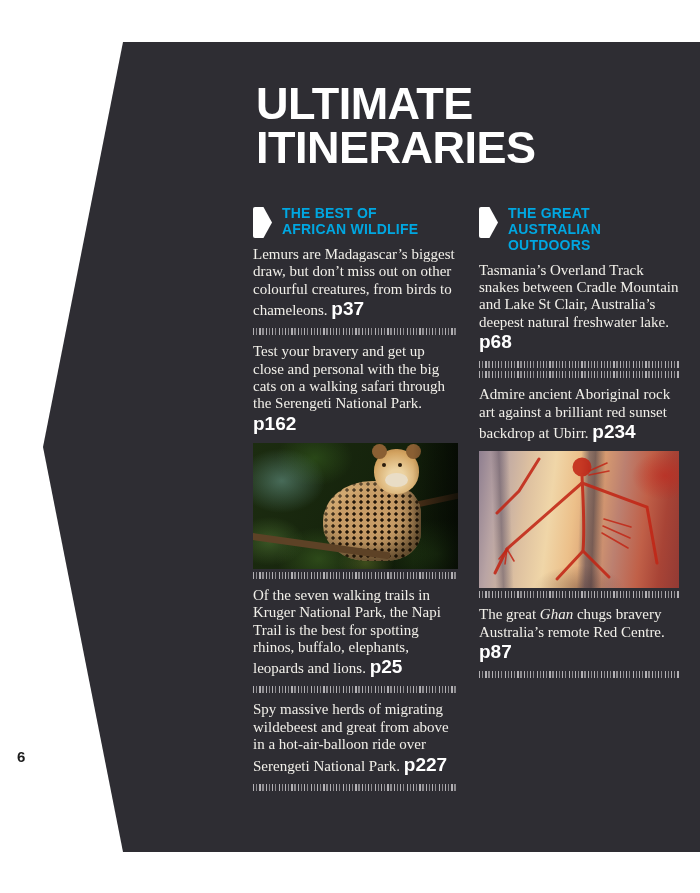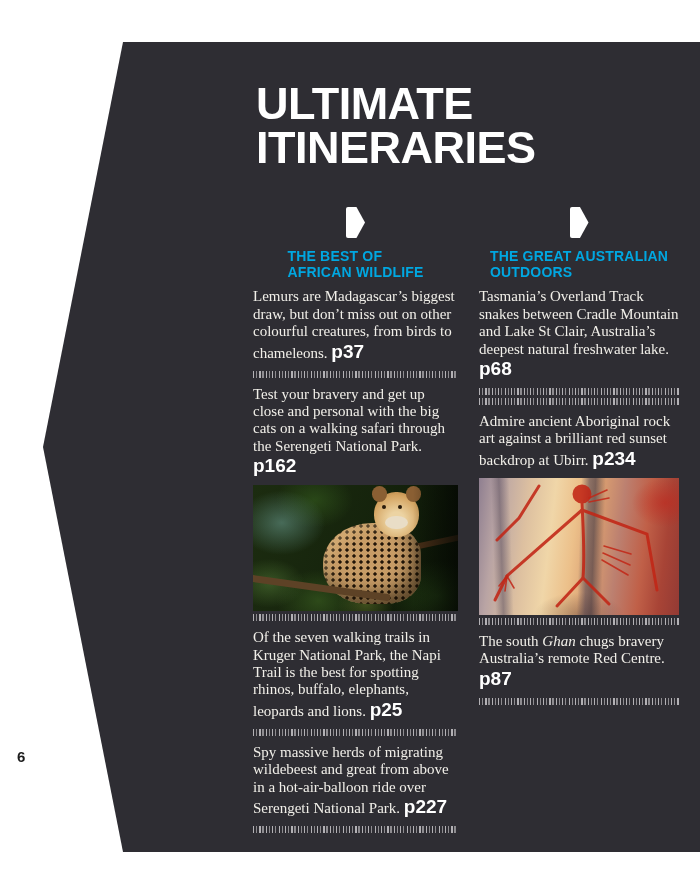--- a/index.html
+++ b/index.html
@@ -6,21 +6,21 @@
   body{width:700px;height:893px;background:#ffffff;position:relative;overflow:hidden;
        font-family:"Liberation Sans",sans-serif;}
   .dark-shape{position:absolute;left:0;top:0;width:700px;height:893px;background:#2E2D33;
        clip-path:polygon(123px 42px,700px 42px,700px 852px,123px 852px,43px 447px);}
   .page-number{position:absolute;left:17px;top:748px;color:#1c1c1c;font-size:15px;font-weight:bold;}
   .title{position:absolute;left:256px;top:82px;color:#ffffff;font-weight:bold;
        font-size:45px;line-height:0.98;letter-spacing:-0.5px;}
   .col{position:absolute;top:205px;}
   .col-left{left:253px;width:205px;}
   .col-right{left:479px;width:200px;}
-  .heading{display:flex;gap:10px;margin:0 0 4px 0;align-items:center;flex-direction:column;}
+  .heading{display:flex;gap:10px;margin:0 0 4px 0;align-items:flex-start;}
   .flag{flex:none;width:19px;height:31px;margin-top:2px;background:#ffffff;border-radius:2px;
        clip-path:polygon(0 0,55% 0,100% 50%,55% 100%,0 100%);}
   .heading-label{color:#00A7E1;font-weight:bold;font-size:14px;line-height:1.16;
        letter-spacing:0.2px;white-space:pre-line;}
   .para{font-family:"Liberation Serif",serif;font-size:15px;line-height:1.16;color:#F1EFE9;
        margin:8px 0;}
   .para .em{font-style:italic;}
   .ref{font-family:"Liberation Sans",sans-serif;font-weight:bold;font-size:19px;color:#ffffff;}
   .divider{height:7px;margin:3px 0;
        background:repeating-linear-gradient(90deg,#b3b1b5 0 1.3px,rgba(0,0,0,0) 1.3px 3px,
@@ -135,16 +135,16 @@
       </g>
       <g stroke="#c22616" fill="none" stroke-width="1.6" stroke-linecap="round" opacity="0.85">
         <path d="M125 68 L152 76 M124 75 L151 87 M123 82 L149 97"></path>
         <path d="M28 98 L20 108 M28 98 L26 113 M28 98 L35 110"></path>
         <path d="M110 20 L128 12 M110 24 L130 20"></path>
       </g>
     </svg>
   </figure>
   <div class="divider"></div>
 
-  <p class="para"><span>The south </span><span class="em">Ghan</span><span> chugs bravery Australia’s remote Red Centre. </span><b class="ref">p87</b></p>
+  <p class="para"><span>The great </span><span class="em">Ghan</span><span> chugs bravery Australia’s remote Red Centre. </span><b class="ref">p87</b></p>
   <div class="divider"></div>
 
 </div>
 
 </body></html>

